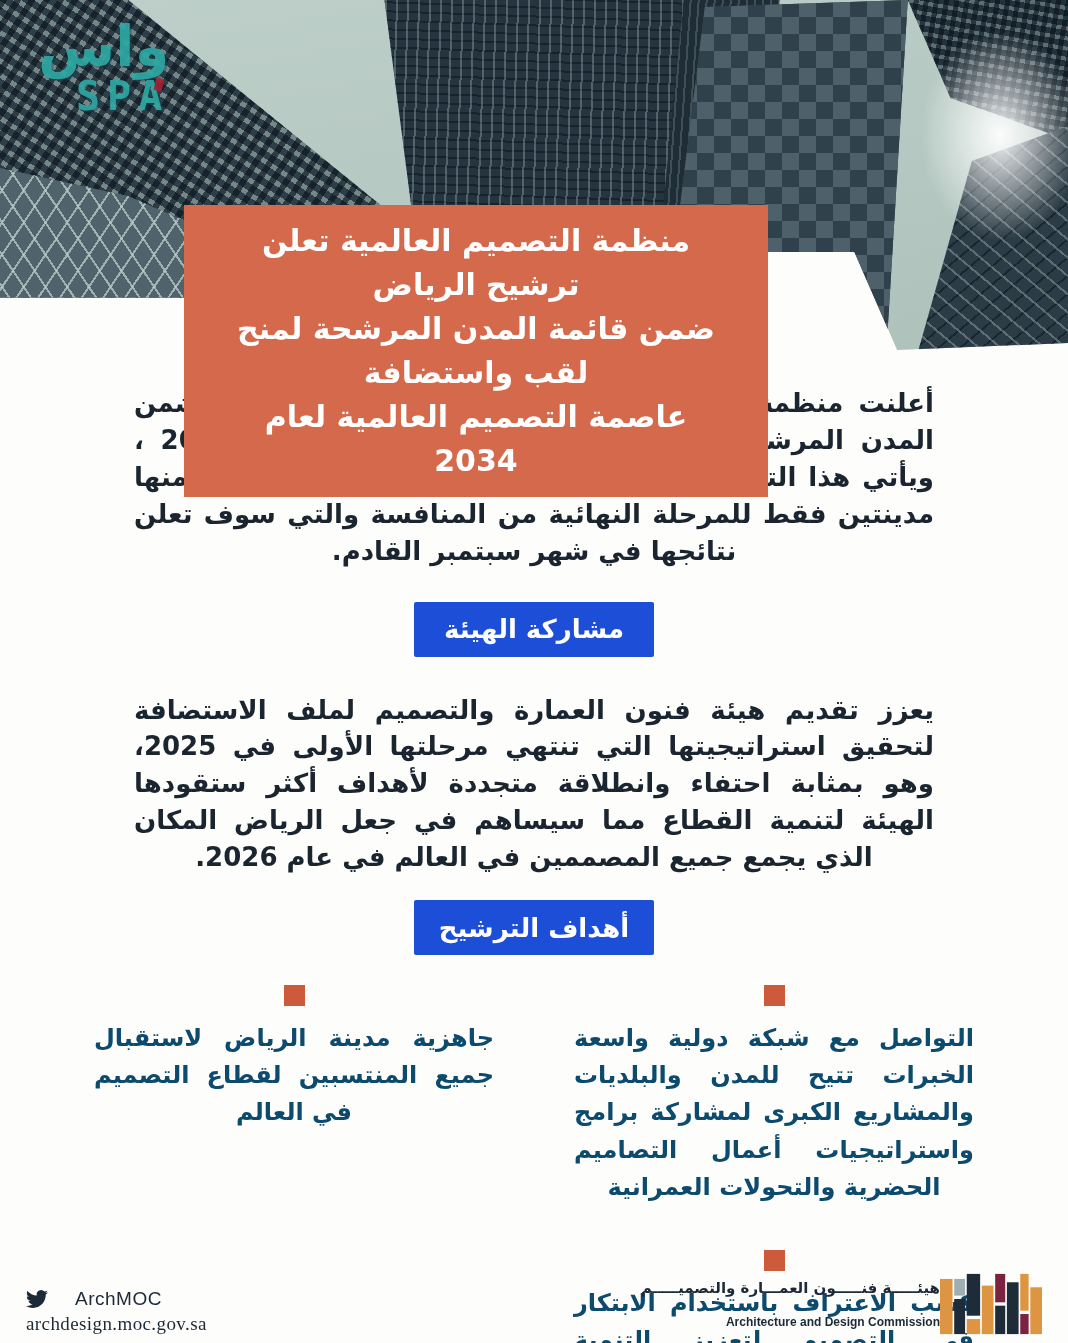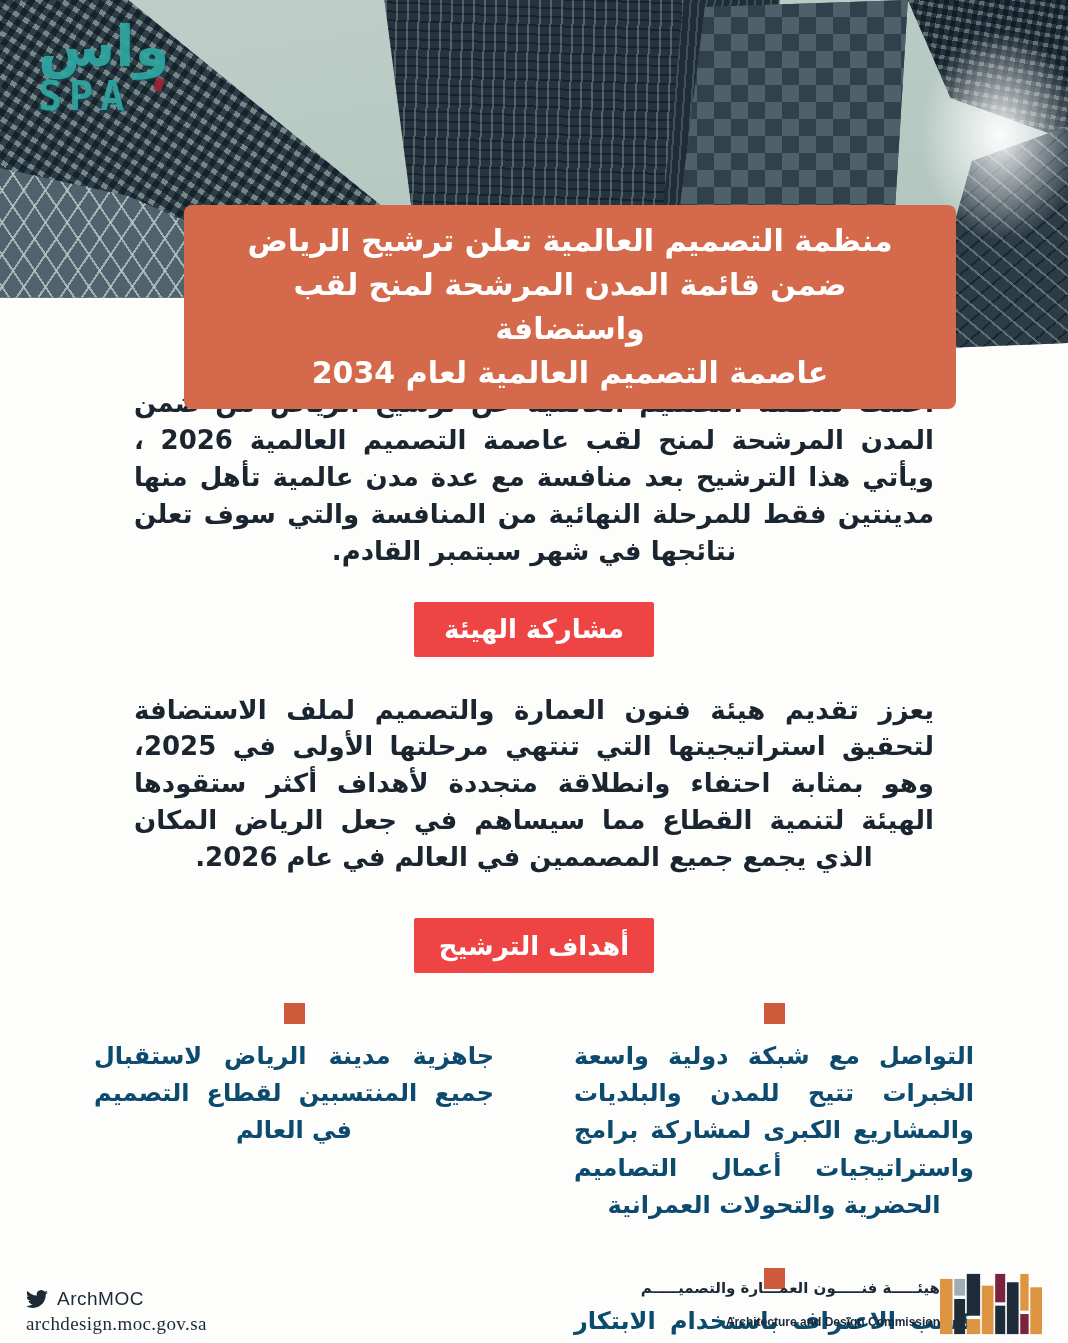--- a/index.html
+++ b/index.html
@@ -45,55 +45,55 @@
     clip-path:polygon(85% 0,100% 0,100% 40%,89% 28%); }
   .bG { background-color:#2c3c46;
     background-image:
       repeating-linear-gradient(40deg, rgba(170,190,186,.4) 0 2px, transparent 2px 14px),
       repeating-linear-gradient(-40deg, rgba(10,18,26,.5) 0 2px, transparent 2px 14px);
     clip-path:polygon(91% 46%,100% 36%,100% 100%,86% 100%); }
   .sky-glow { position:absolute; left:920px; top:30px; width:160px; height:210px;
     background:radial-gradient(closest-side, rgba(255,255,255,.95), rgba(255,255,255,0)); }
 
   
-  .spa-logo { position:absolute; left:38px; top:18px; z-index:6; text-align:left;
+  .spa-logo { position:absolute; left:38px; top:18px; z-index:6; text-align:right;
     color:#2ea8a3; opacity:.92; text-shadow:2px 2px 0 rgba(16,74,82,.45); }
   .spa-ar { font-size:56px; font-weight:700; line-height:58px; letter-spacing:2px; }
   .spa-en { font-size:40px; font-weight:700; line-height:40px; letter-spacing:7px; font-family:"DejaVu Sans Mono", monospace; }
   .spa-red { position:absolute; right:6px; top:60px; width:8px; height:13px;
     background:#a32035; transform:rotate(14deg); }
 
   
-  .banner { position:absolute; top:205px; left:184px; width:772px; z-index:5;
-    background:#d4694b; border-radius:8px; padding:14px 36px; direction:rtl; color:#ffffff; }
+  .banner { position:absolute; top:205px; left:184px; width:584px; z-index:5;
+    background:#d4694b; border-radius:0; padding:14px 36px; direction:rtl; color:#ffffff; }
   .banner-line { text-align:center; font-size:30px; font-weight:700; line-height:44px; }
 
   
   .content { width:800px; margin:0 auto; color:#1b2530; }
   .para { margin-top:35px; direction:rtl; font-size:26px; font-weight:700; line-height:1.42;
     text-align:justify; text-align-last:center; }
-  .section-badge { width:240px; height:55px; margin:32px auto 0; background:#ef4444;
+  .section-badge { width:240px; height:55px; margin:32px auto 0; background:#1d4ed8;
     border-radius:2px; display:flex; align-items:center; justify-content:center; }
   .section-badge span { color:#fff; font-size:26px; font-weight:700; direction:rtl; }
-  .badge-2 { margin-top:42px; }
+  .badge-2 { margin-top:24px; }
 
   
   .goals { width:880px; margin:30px auto 0; display:grid; grid-template-columns:1fr 1fr;
     column-gap:80px; row-gap:44px; direction:rtl; }
   .goal { text-align:center; }
   .goal-square { width:21px; height:21px; background:#cd5a3a; margin:0 auto 14px; }
   .goal-text { direction:rtl; color:#0c4a6e; font-size:24px; font-weight:700; line-height:1.55;
     text-align:justify; text-align-last:center; }
 
   
   .footer { position:absolute; left:0; right:0; bottom:8px; padding:0 26px;
     display:flex; justify-content:space-between; align-items:flex-end; }
   .f-left { display:flex; flex-direction:column; gap:3px; color:#1c2a38;
     font-family:"Liberation Sans", sans-serif; }
-  .handle-row { display:flex; align-items:flex-start; gap:9px; }
+  .handle-row { display:flex; align-items:flex-start; gap:27px; }
   .handle-row svg { width:22px; height:22px; fill:#1c2a38; }
   .handle { font-size:19px; font-weight:500; letter-spacing:.5px; }
   .url { font-size:19px; font-weight:400; letter-spacing:.4px;font-family:Liberation Serif, serif; }
   .f-right { display:flex; align-items:center; }
   .commission-names { text-align:right; color:#1c2a38; }
   .c-ar { font-size:15px; font-weight:700; direction:rtl; }
   .c-en { font-size:12px; font-weight:700; font-family:"Liberation Sans", sans-serif; margin-top:18px; }
   .c-logo svg { width:102px; height:62px; display:block; }
 </style>
 </head>

